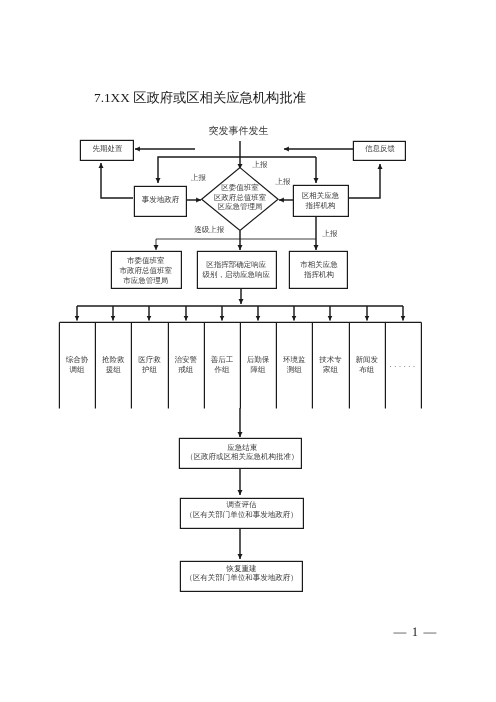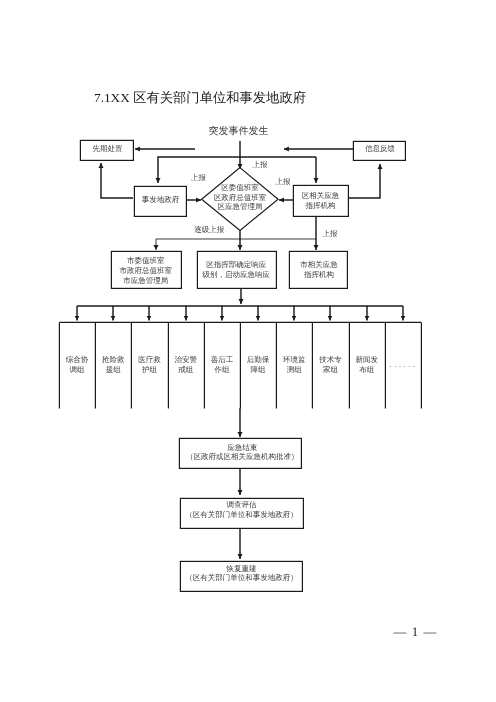--- a/index.html
+++ b/index.html
@@ -53,21 +53,21 @@
     font-size: 12.8px;
     letter-spacing: 1.1px;
     color: #1a1a1a;
     text-rendering: geometricPrecision;
   }
 </style>
 </head>
 <body>
 
 <div id="page">
-  <div id="doc-title">7.1XX 区有关部门单位和事发地政府</div>
+  <div id="doc-title">7.1XX 区政府或区相关应急机构批准</div>
 
   <svg id="flow-svg" width="496" height="702" viewBox="0 0 496 702" xmlns="http://www.w3.org/2000/svg">
     <defs>
       <marker id="ah" markerWidth="7" markerHeight="6" refX="4.9" refY="2.55" orient="auto" markerUnits="userSpaceOnUse">
         <path d="M0,0.05 L4.9,2.55 L0,5.05 z" fill="#1a1a1a"></path>
       </marker>
     </defs>
 
     <g id="edges" fill="none" stroke="#1a1a1a" stroke-width="1.45" stroke-linecap="butt">
         <path d="M77,306 H403"></path>

